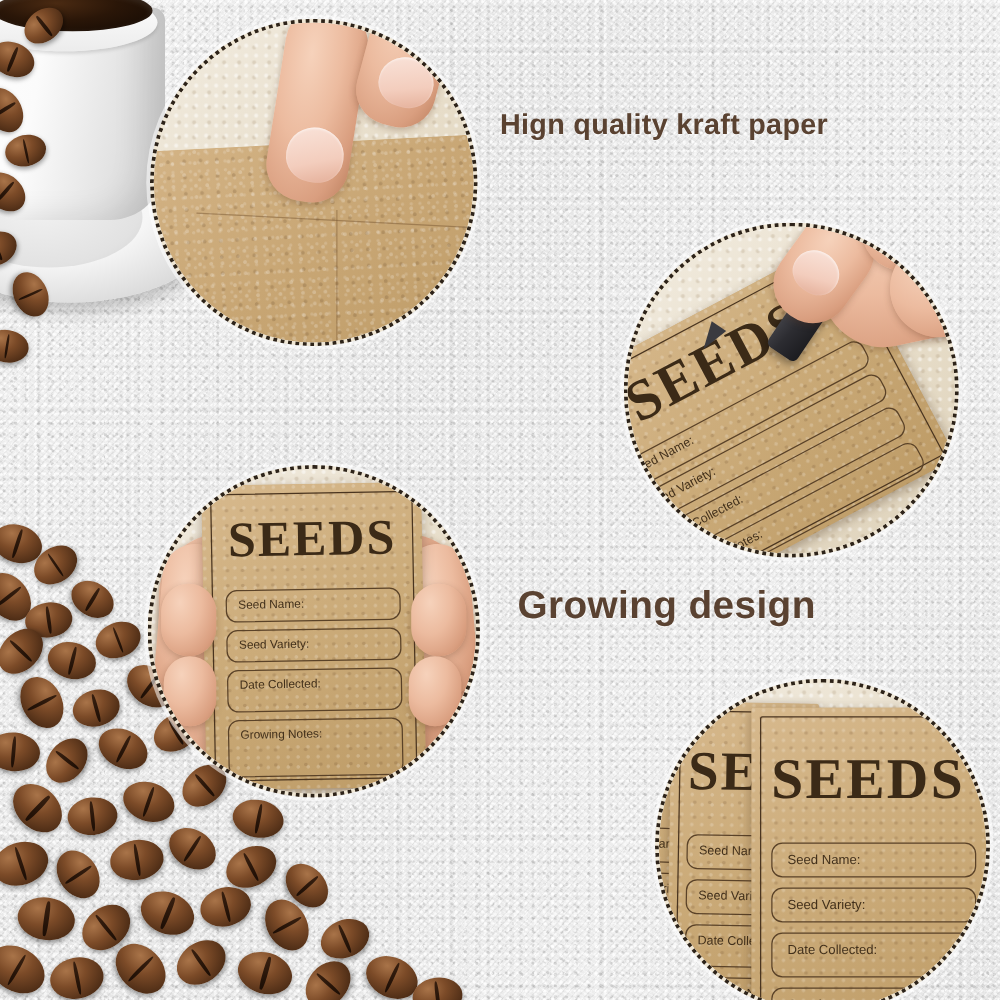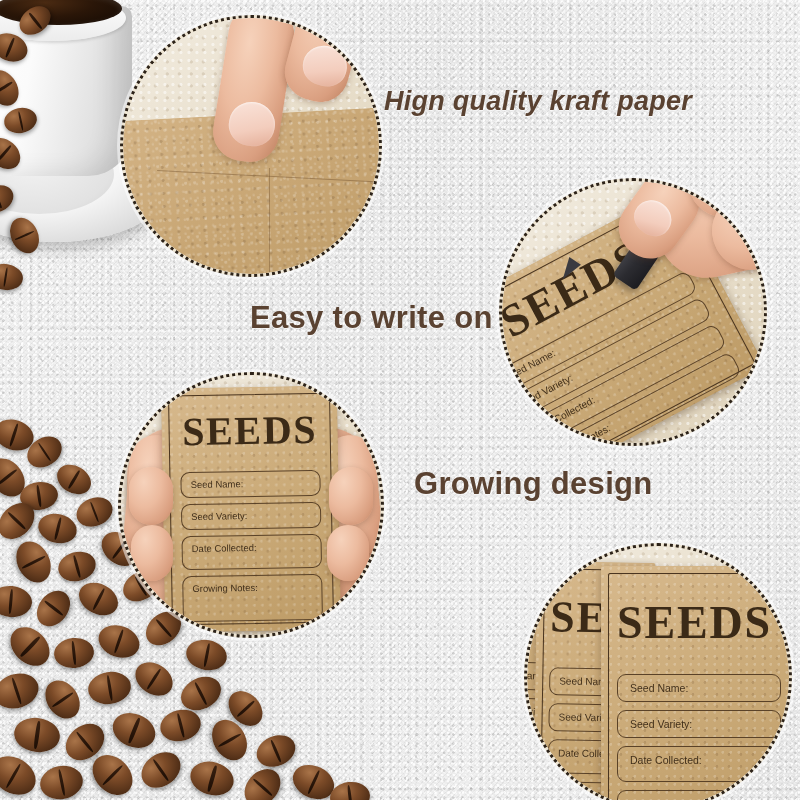--- a/index.html
+++ b/index.html
@@ -368,20 +368,19 @@
         <div class="field" style="left:16px;top:180px;width:164px;height:36px;padding:7px 0 0 12px;font-size:10.5px;">
           <span>Date Collected:</span>
         </div>
         <div class="field" style="left:16px;top:224px;width:164px;height:40px;padding:7px 0 0 12px;font-size:10.5px;">
           <span>Growing Notes:</span>
         </div>
       </div>
     </div>
   </div>
 
-  <div class="caption" style="left:384px;top:86px;font-size:27px;font-style:italic;">Hign quality kraft paper</div>
-
-  <div class="caption" style="left:250px;top:300px;font-size:31px;">Easy to write on</div>
+  <div class="caption" style="left:400px;top:86px;font-size:23px;">Hign quality kraft paper</div>
+
 
   <div class="caption" style="left:414px;top:466px;font-size:31px;">Growing design</div>
 
 
 </div>
 
 </body></html>

